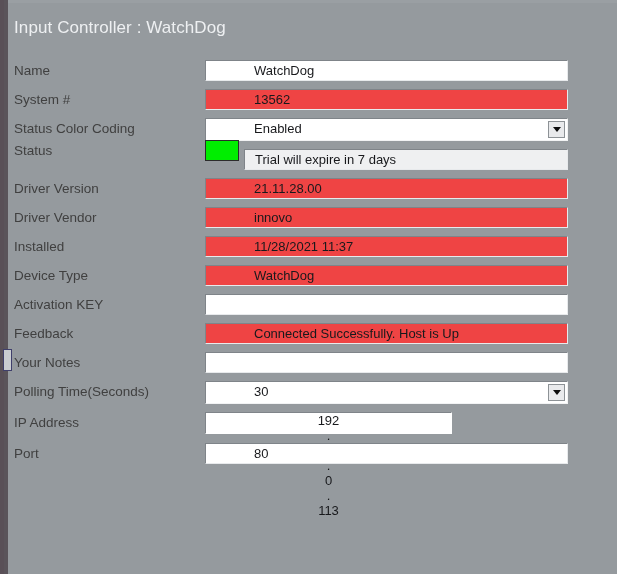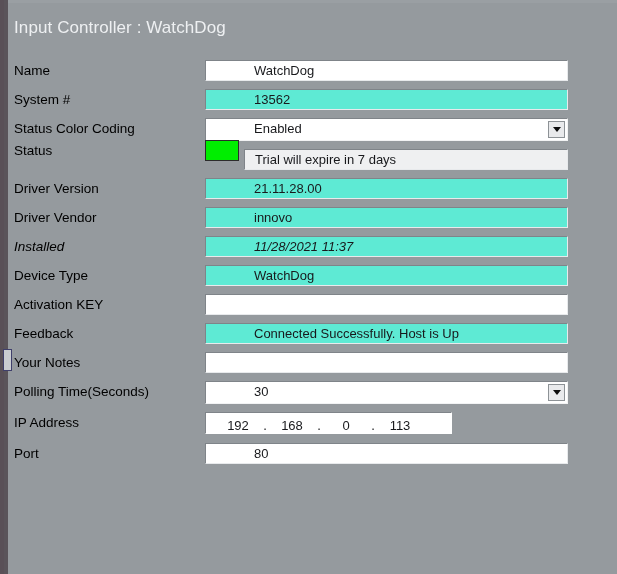--- a/index.html
+++ b/index.html
@@ -68,21 +68,21 @@
     position: absolute;
     left: 0;
     width: 617px;
     height: 24px;
   }
   .row-label {
     position: absolute;
     left: 14px;
     top: 3px;
     font-size: 13.5px;
-    color: #000000;
+    color: #404040;
     white-space: nowrap;
   }
 
   
   .field {
     position: absolute;
     left: 205px;
     top: 0px;
     width: 363px;
     height: 21px;
@@ -98,21 +98,21 @@
     position: absolute;
     left: 4px;
     top: 2px;
     font-size: 13px;
     color: #18191c;
     white-space: nowrap;
     line-height: 16px;
     margin-left: 44px;
   }
   .field.readonly {
-    background: #5eead4;
+    background: #ef4444;
   }
   .field.editable {
     background: #ffffff;
   }
 
   
   .combo {
     border-top: 1px solid #7f8489;
     border-left: 1px solid #7f8489;
     border-right: 1px solid #f2f3f4;
@@ -183,22 +183,23 @@
     top: 0px;
     width: 247px;
     height: 22px;
     box-sizing: border-box;
     border-top: 1px solid #7f8489;
     border-left: 1px solid #7f8489;
     border-right: 1px solid #ffffff;
     border-bottom: 1px solid #ffffff;
     background: #ffffff;
     display: flex;
-    align-items: flex-end;
+    align-items: center;
     padding: 0 12px;
+    flex-direction: column;
   }
   .ip-seg {
     width: 40px;
     text-align: center;
     font-size: 13px;
     color: #18191c;
   }
   .ip-dot {
     width: 14px;
     text-align: center;
@@ -257,21 +258,21 @@
     </div>
   </div>
 
   <div class="row" style="top:207px;">
     <div class="row-label">Driver Vendor</div>
     <div class="field readonly">
       <div class="ftext">innovo</div>
     </div>
   </div>
 
-  <div class="row" style="top:236px;font-style:italic;">
+  <div class="row" style="top:236px;">
     <div class="row-label">Installed</div>
     <div class="field readonly">
       <div class="ftext">11/28/2021 11:37</div>
     </div>
   </div>
 
   <div class="row" style="top:265px;">
     <div class="row-label">Device Type</div>
     <div class="field readonly">
       <div class="ftext">WatchDog</div>

